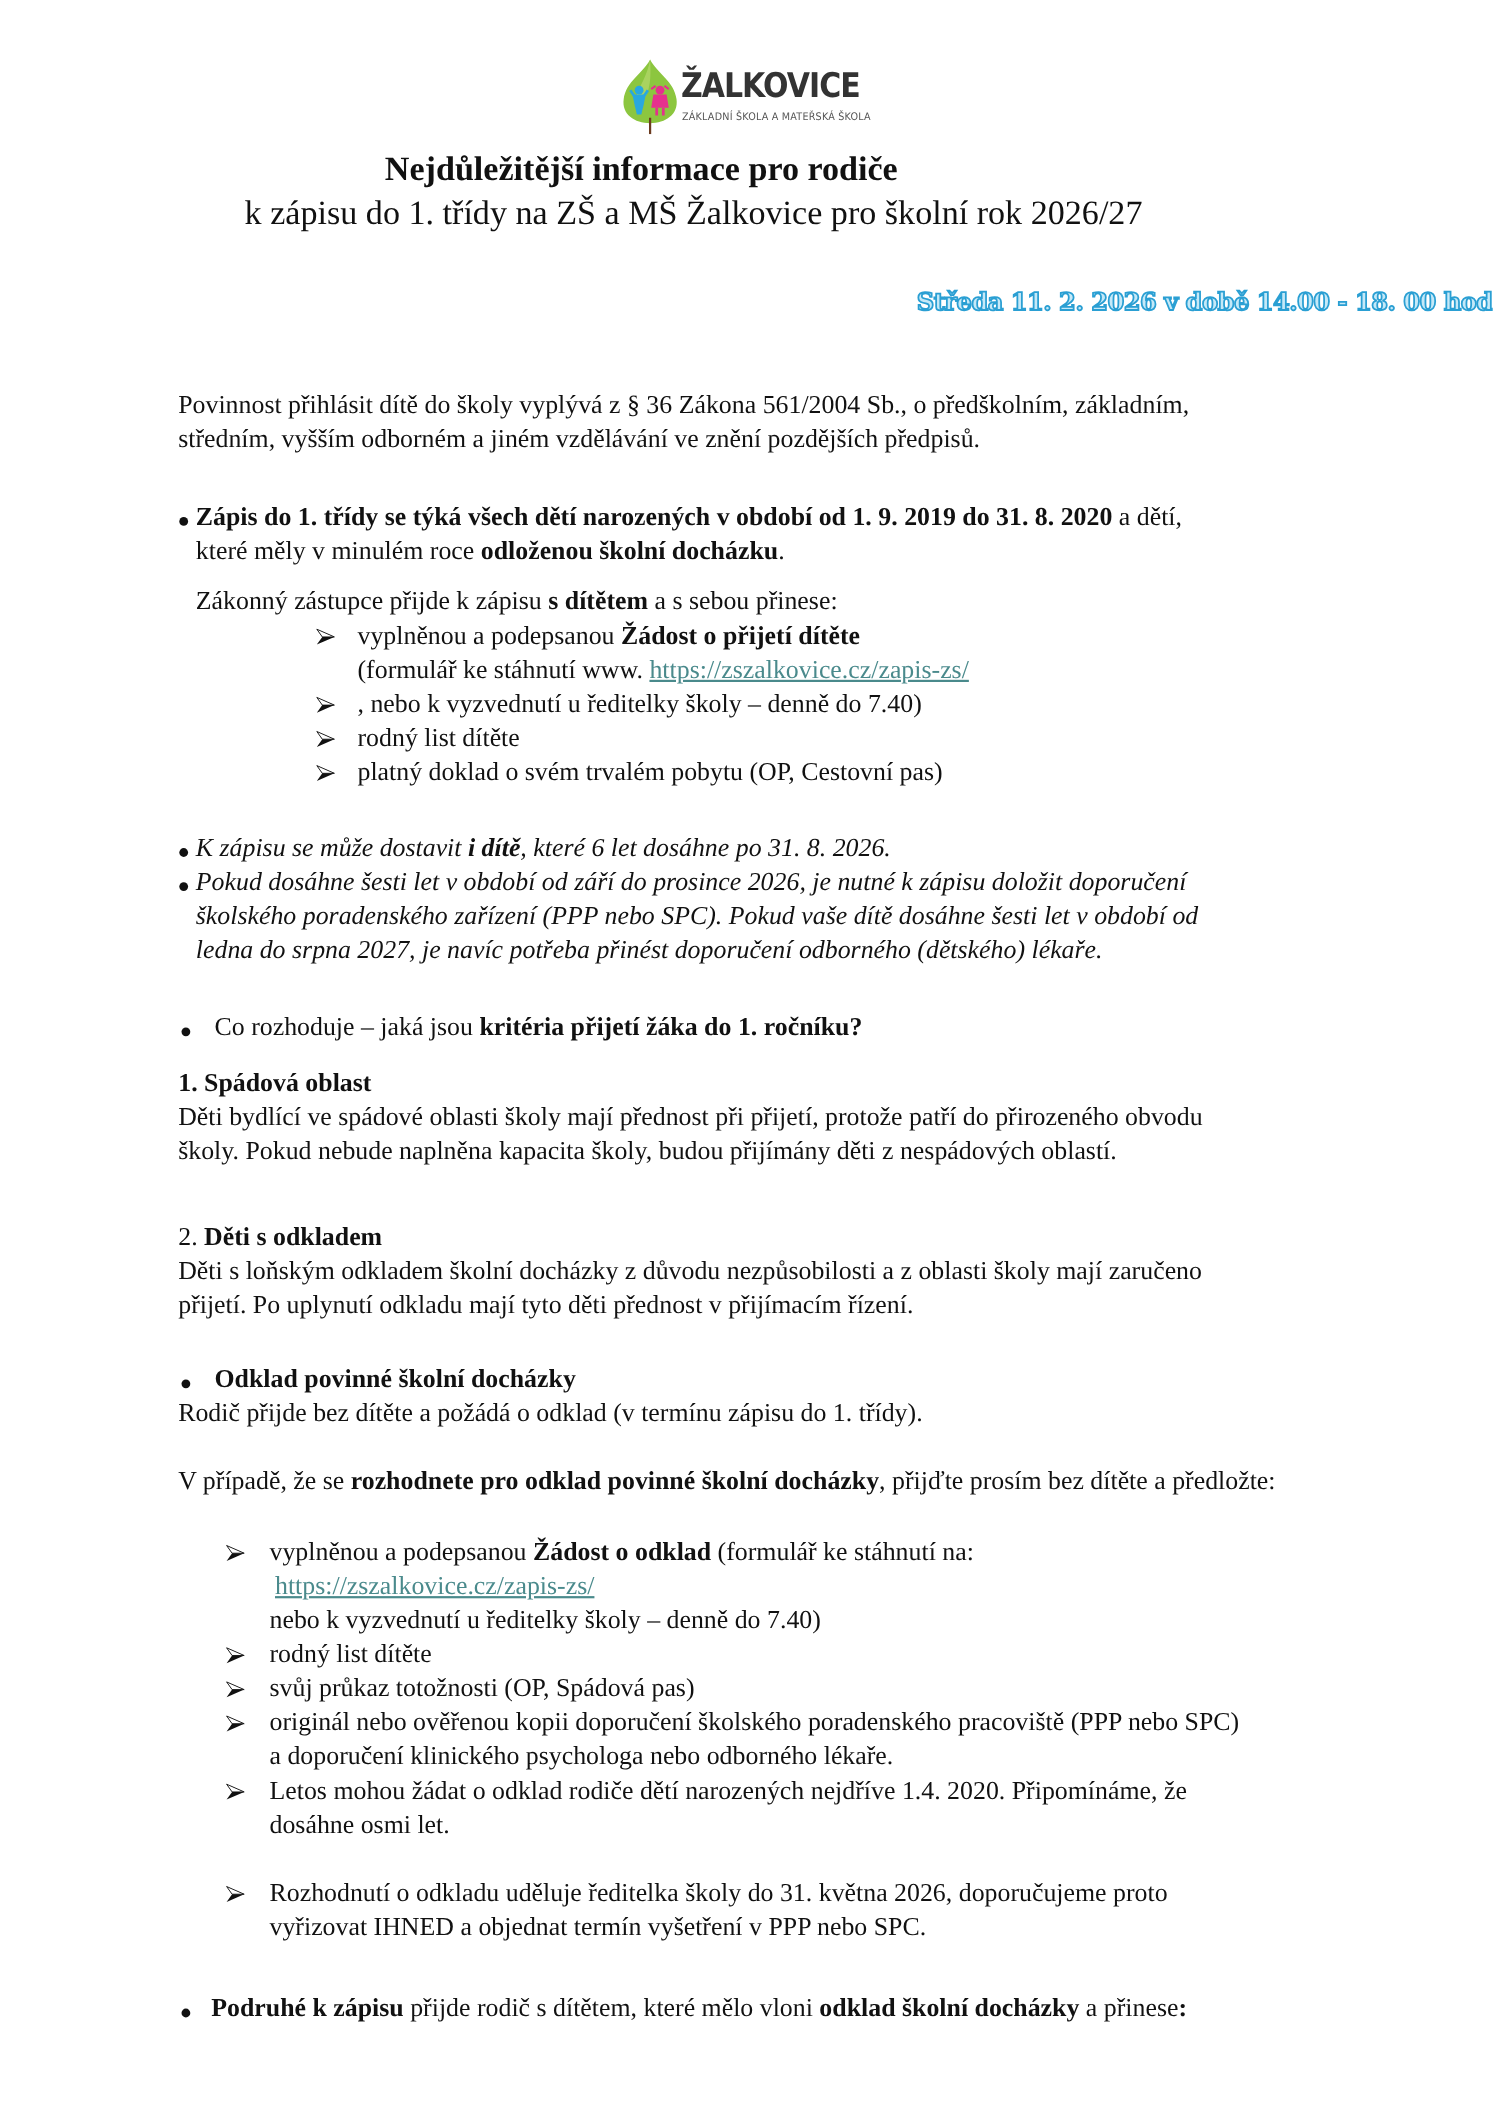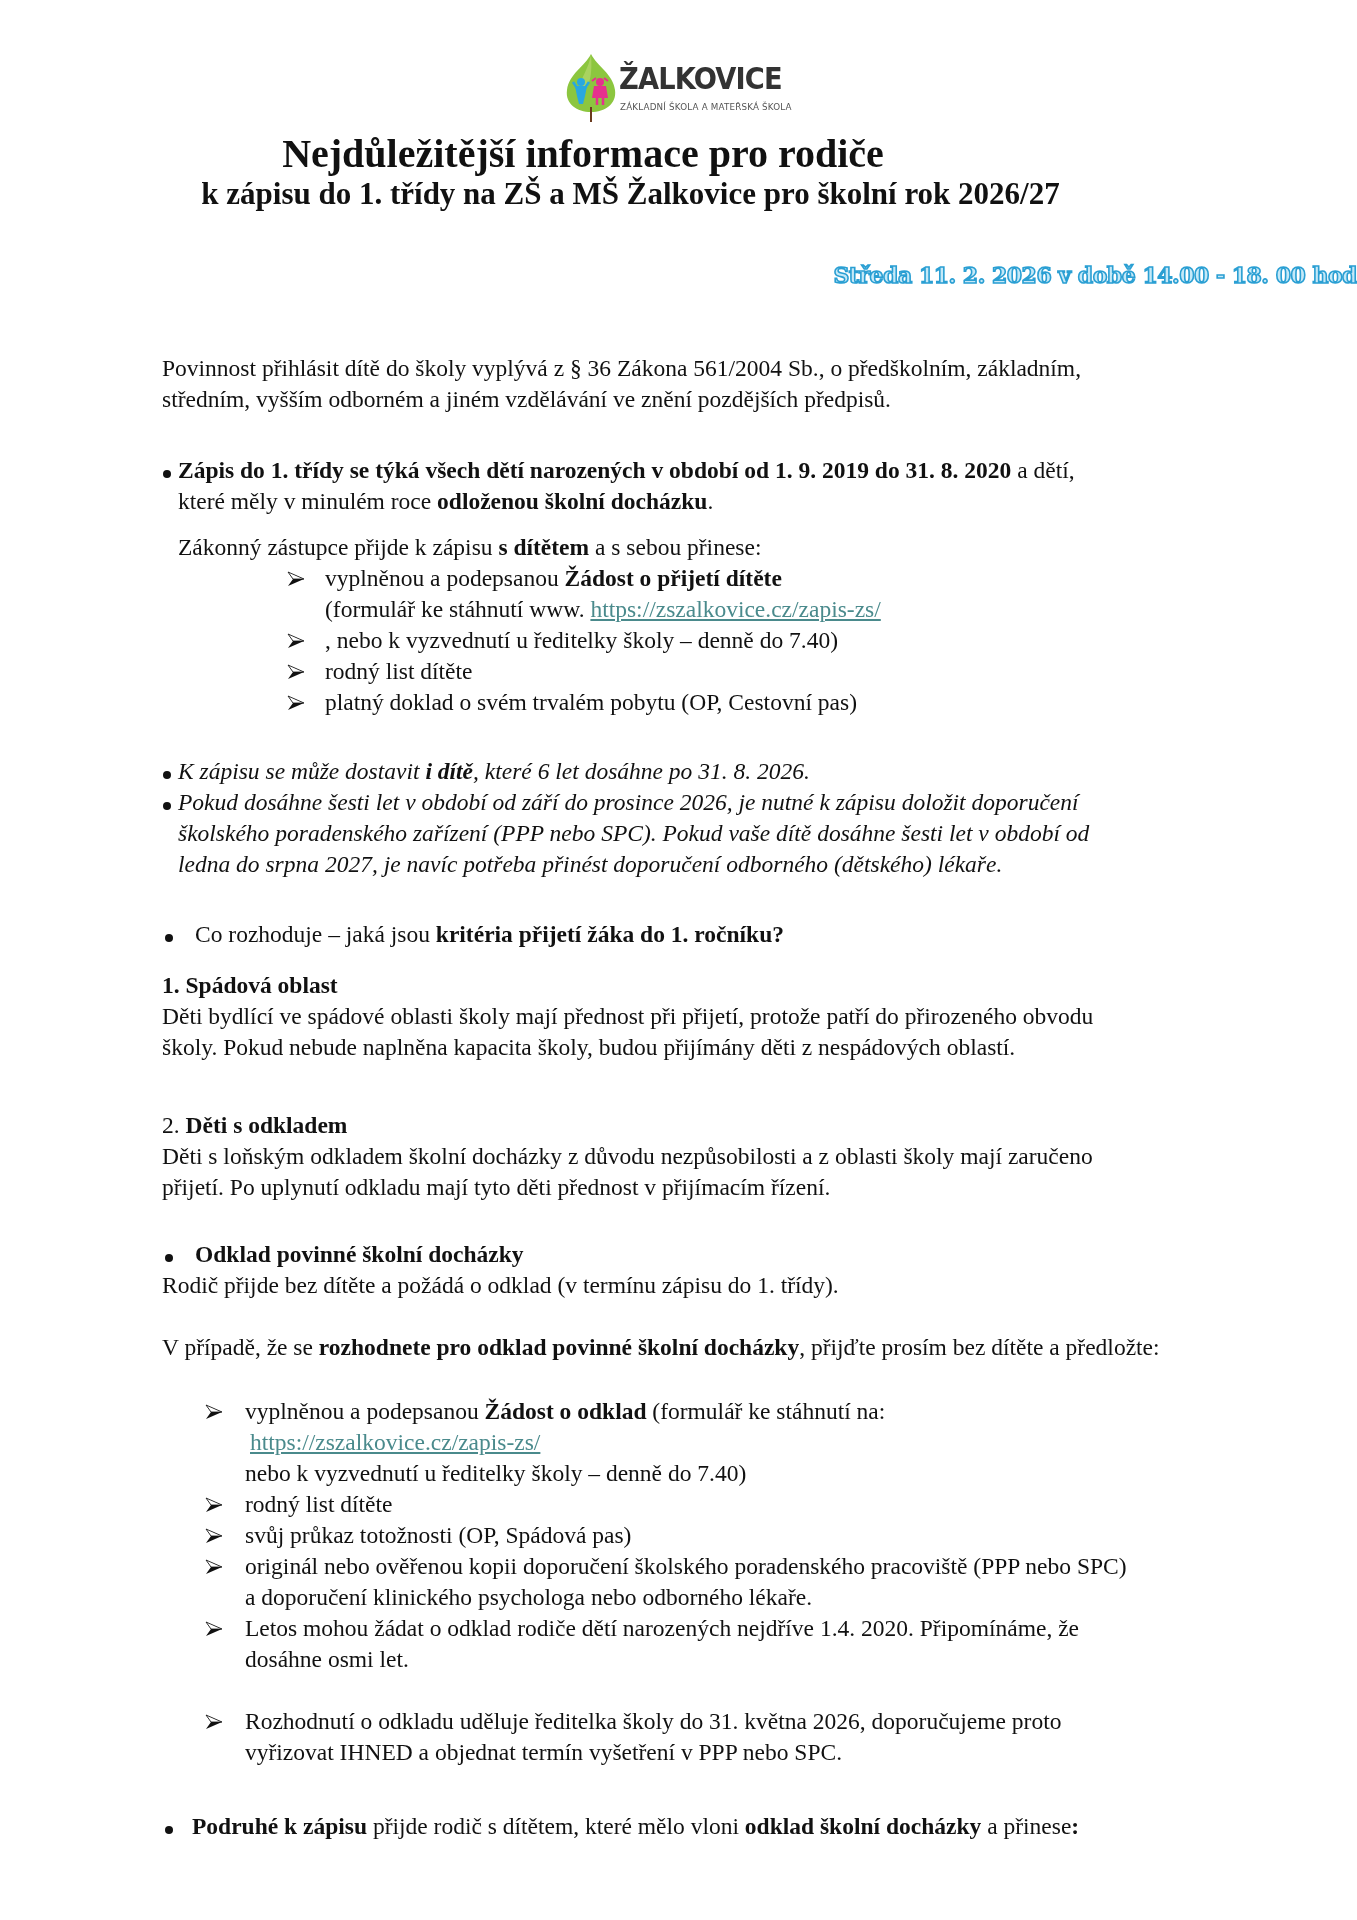--- a/index.html
+++ b/index.html
@@ -10,22 +10,22 @@
   b { font-weight: bold; }
   .link { color: #4a8a8c; text-decoration: underline; }
 
   
   #logo { left: 563px; top: 52px; width: 230px; height: 70px; }
   #logo-word { position: absolute; left: 56px; top: 8px; font-family: "DejaVu Sans", sans-serif;
                font-weight: bold; font-size: 31px; color: #333; letter-spacing: -1px; transform: scaleX(0.88); transform-origin: left; }
   #logo-sub { position: absolute; left: 57px; top: 49px; font-family: "DejaVu Sans", sans-serif;
               font-size: 9.5px; color: #555; letter-spacing: 0.2px; transform: scaleX(0.92); transform-origin: left; white-space: nowrap; }
 
-  #title1 { left: 0; width: 1166px; top: 136px; text-align: center; font-size: 40px; font-weight: bold; line-height: 36px; }
-  #title2 { left: 0; width: 1261px; top: 176px; text-align: center; font-size: 31px; font-weight: bold; line-height: 36px; }
+  #title1 { left: 0; width: 1166px; top: 136px; text-align: center; font-size: 31px; font-weight: bold; line-height: 36px; }
+  #title2 { left: 0; width: 1261px; top: 176px; text-align: center; font-size: 31px; font-weight: normal; line-height: 36px; }
 
   #date-heading { left: 0; width: 1357px; top: 262px; text-align: right;
                   font-family: "DejaVu Serif", serif; font-weight: bold; font-size: 22px; letter-spacing: -0.5px;
                   color: #c5e9f8; -webkit-text-stroke: 1.6px #2a9fd3; }
 
   .bullet-dot { position: absolute; width: 8px; height: 8px; border-radius: 50%; background: #111; }
   .arrow { position: absolute; width: 18px; height: 18px; }
   .italic { font-style: italic; }
 </style>
 </head>

